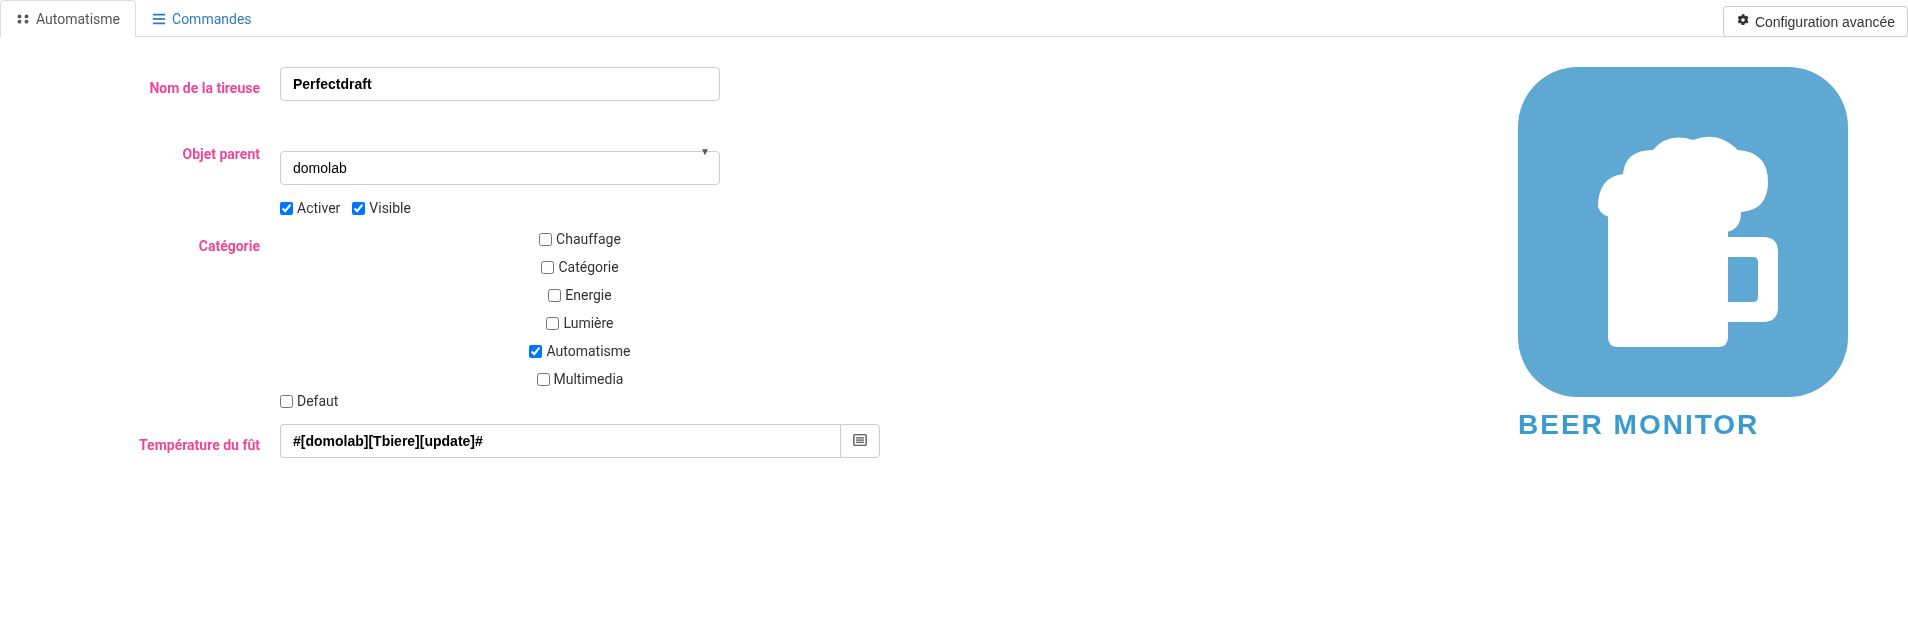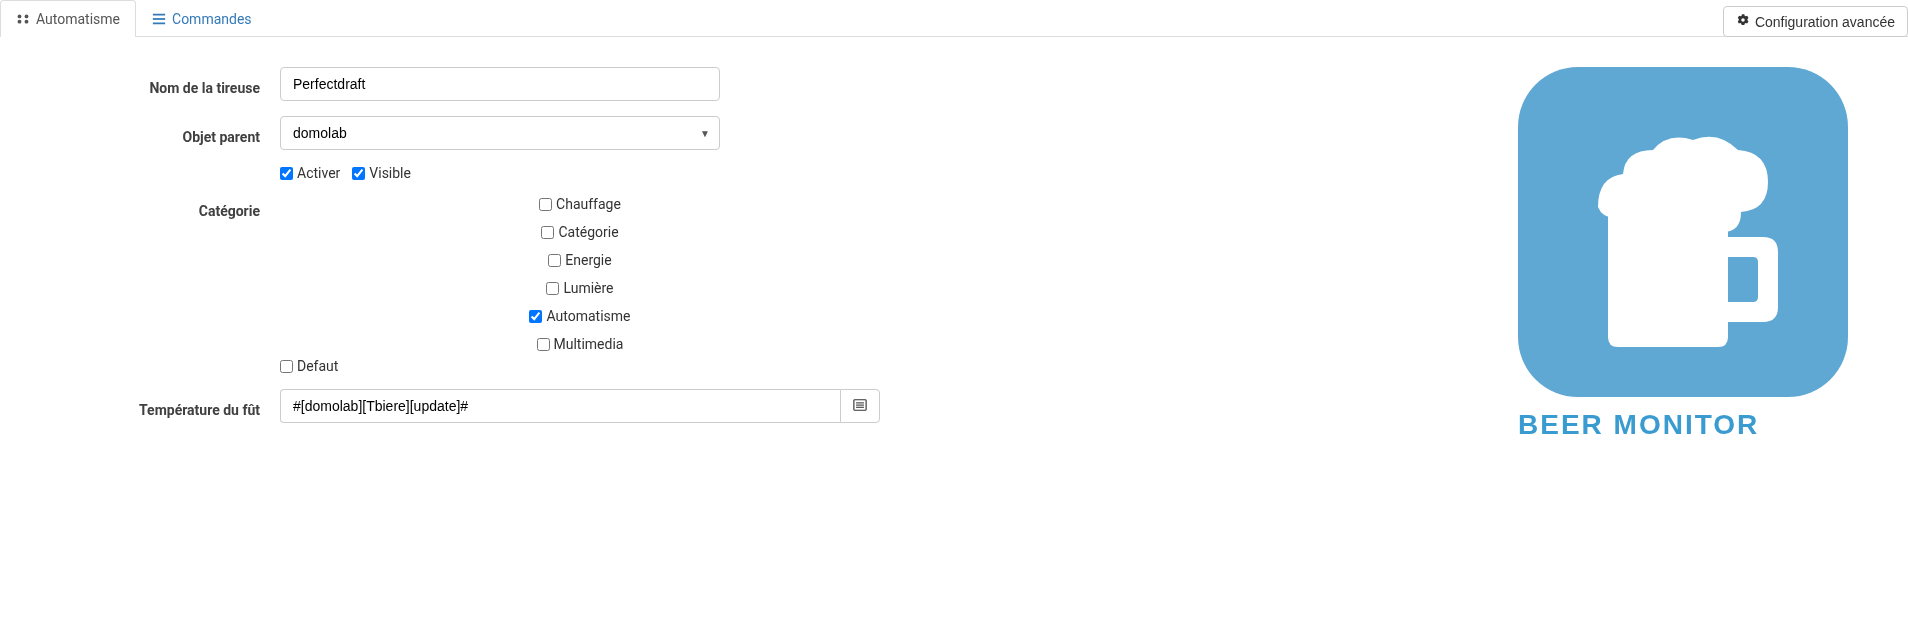--- a/index.html
+++ b/index.html
@@ -82,45 +82,47 @@
       margin-bottom: 15px;
     }
     .form-row.align-top {
       align-items: flex-start;
     }
     .form-label {
       width: 260px;
       text-align: right;
       padding-right: 20px;
       font-weight: bold;
-      color: #404040;
+      color: #ec4899;
       padding-top: 7px;
     }
     .form-control-wrap {
       flex: 1;
       max-width: 600px;
     }
     .form-input {
       width: 440px;
       padding: 6px 12px;
       border: 1px solid #ccc;
       border-radius: 4px;
       font-size: 14px;
       height: 34px;
+      font-weight: bold;
     }
     .form-select {
       width: 440px;
       padding: 6px 12px;
       border: 1px solid #ccc;
       border-radius: 4px;
       font-size: 14px;
       height: 34px;
       background: #fff;
       appearance: none;
       position: relative;
+      margin-top: 35px;
     }
     .select-wrap {
       position: relative;
       width: 440px;
       display: inline-block;
     }
     .select-arrow {
       position: absolute;
       right: 10px;
       top: 50%;

